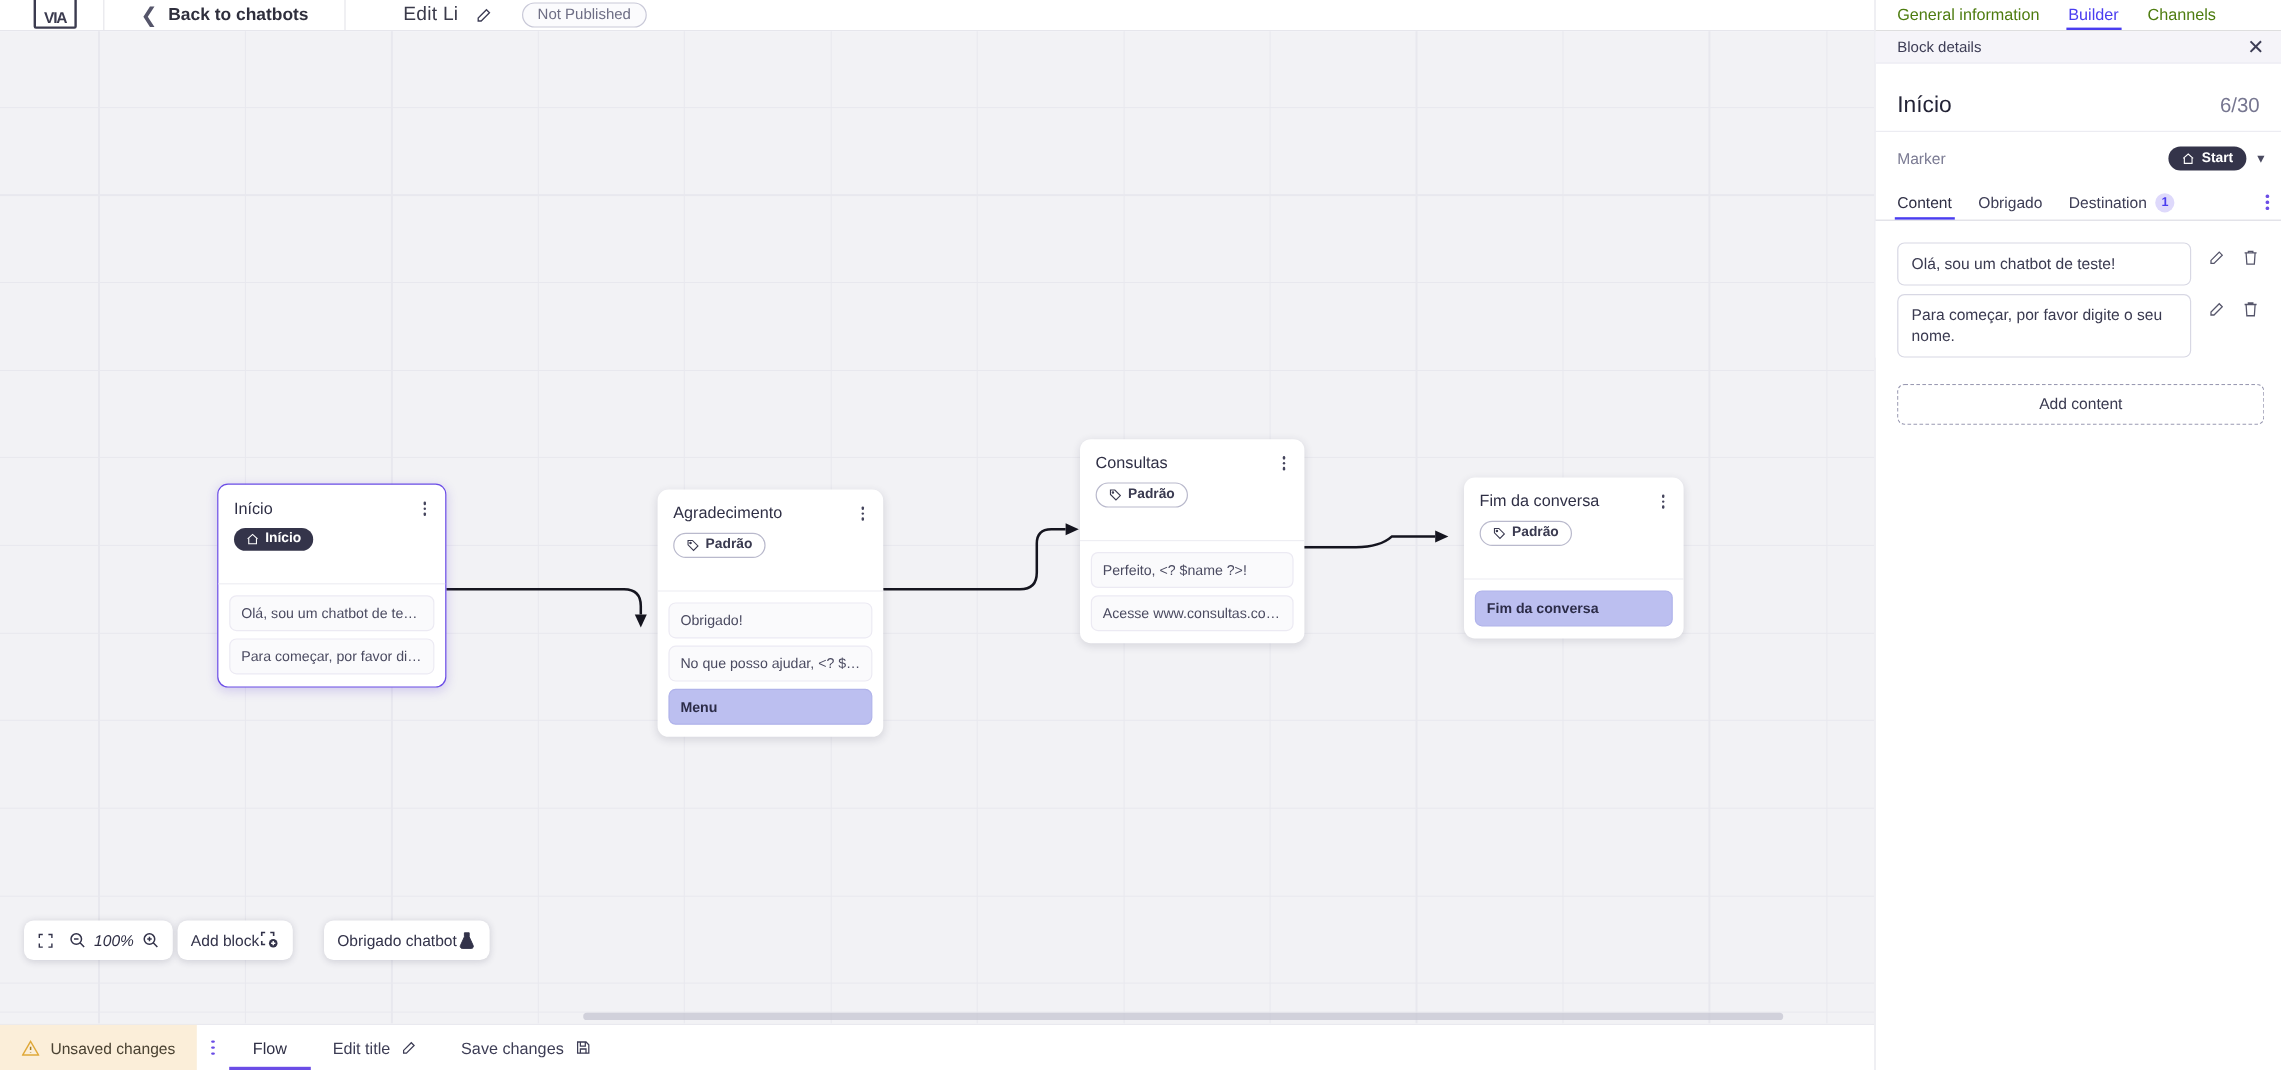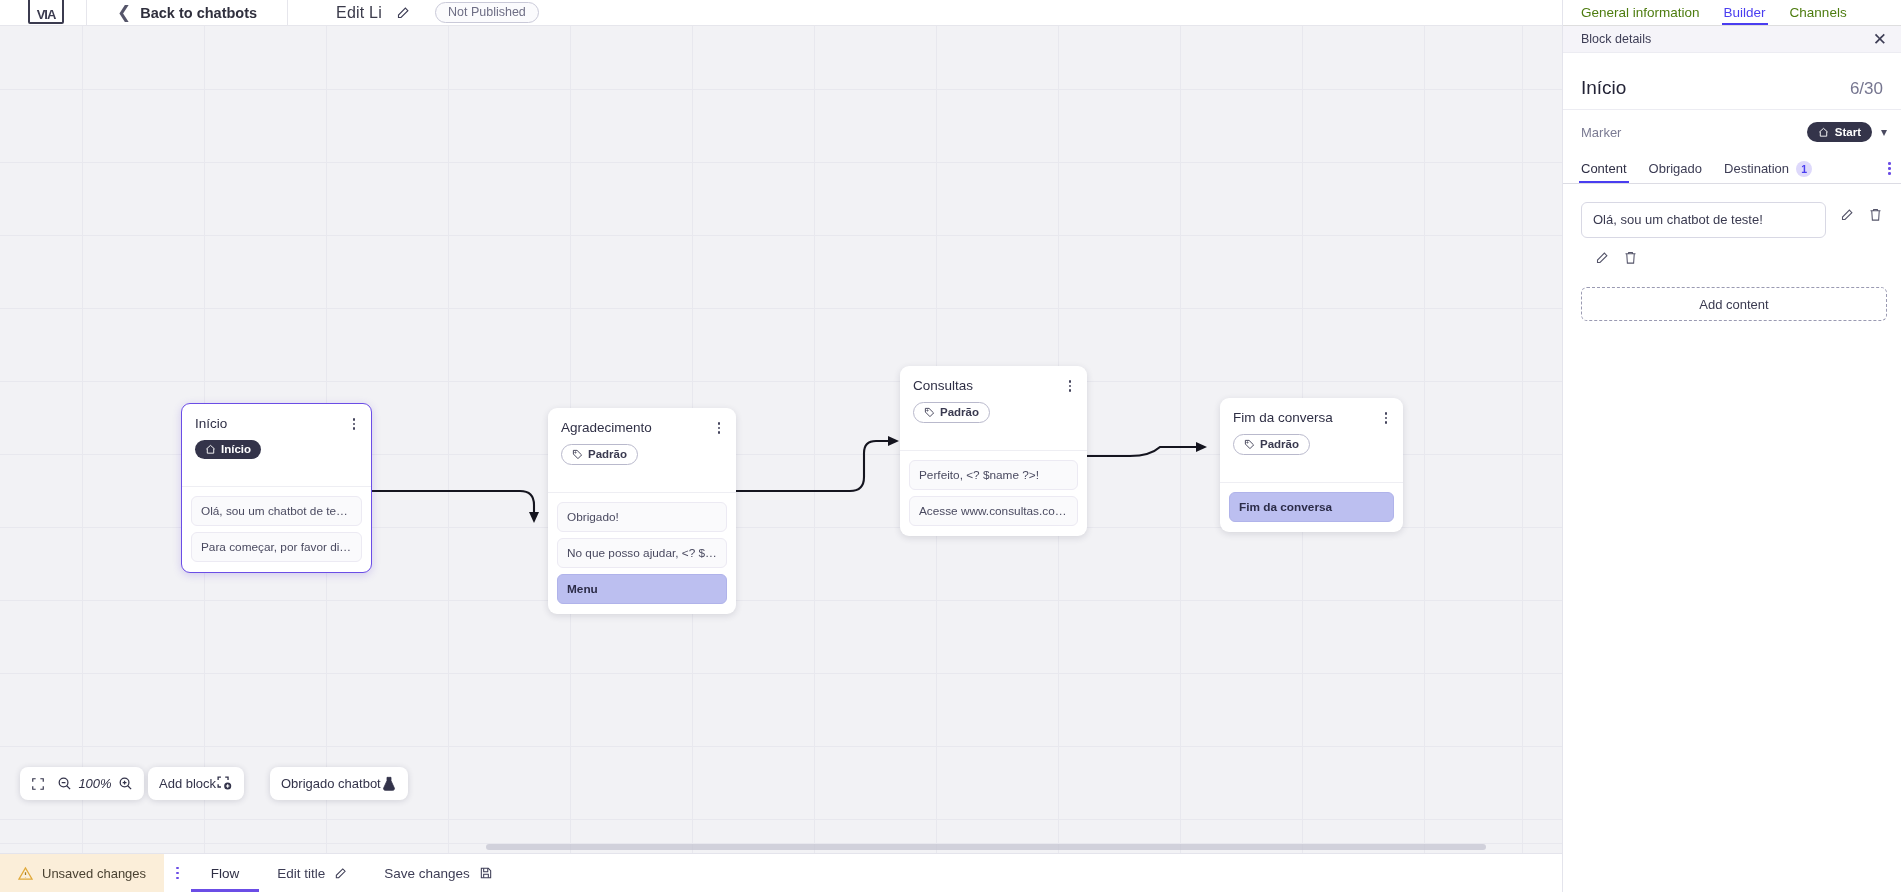--- a/index.html
+++ b/index.html
@@ -463,20 +463,21 @@
           </span>
           <span class="icon-btn">
             <svg width="15" height="15" viewBox="0 0 24 24" fill="none" stroke="#55556a" stroke-width="1.7">
               <path d="M4 6h16M9 6V4h6v2M6 6l1 15h10l1-15"></path>
             </svg>
           </span>
         </div>
       </div>
 
       <div class="content-row">
+        <div class="content-box">Para começar, por favor digite o seu nome.</div>
         <div class="row-actions">
           <span class="icon-btn">
             <svg width="15" height="15" viewBox="0 0 24 24" fill="none" stroke="#55556a" stroke-width="1.7">
               <path d="M4 20h4L19 9l-4-4L4 16v4z"></path>
             </svg>
           </span>
           <span class="icon-btn">
             <svg width="15" height="15" viewBox="0 0 24 24" fill="none" stroke="#55556a" stroke-width="1.7">
               <path d="M4 6h16M9 6V4h6v2M6 6l1 15h10l1-15"></path>
             </svg>

